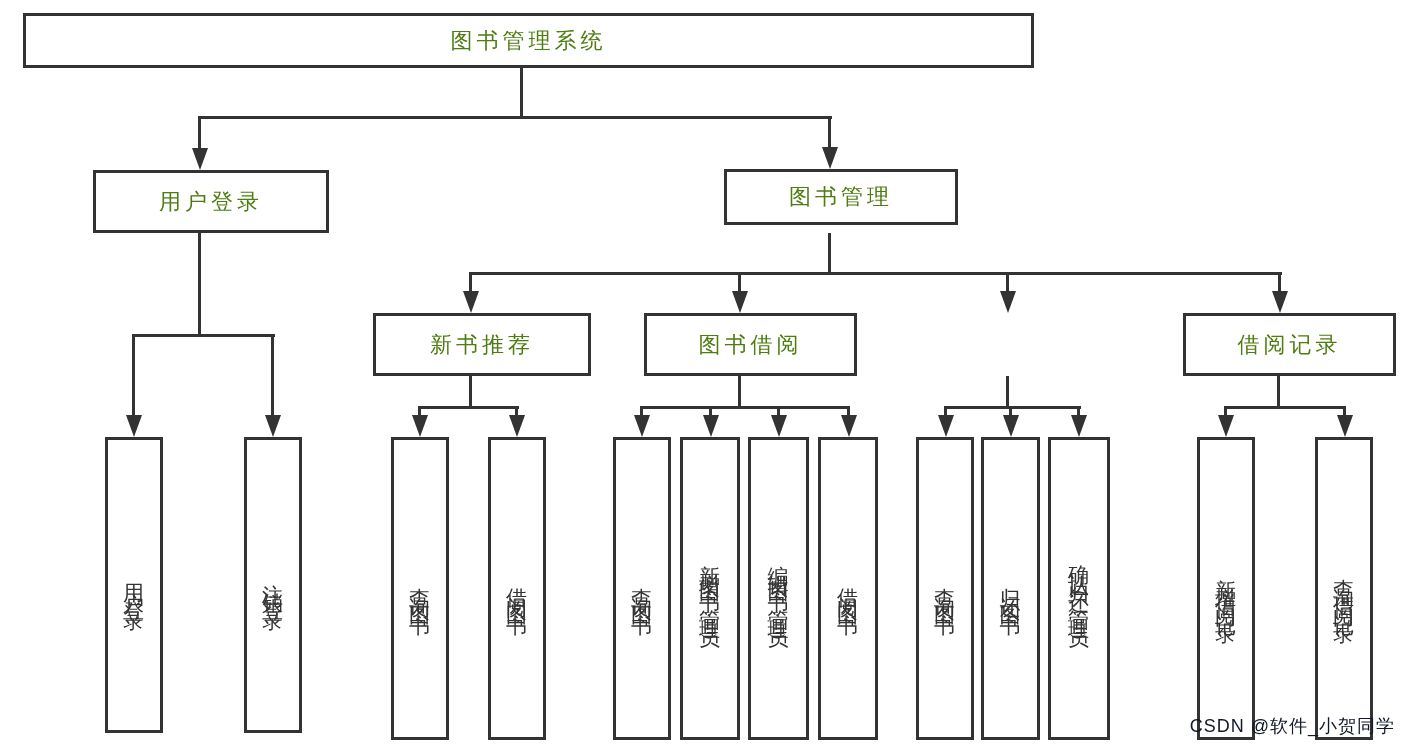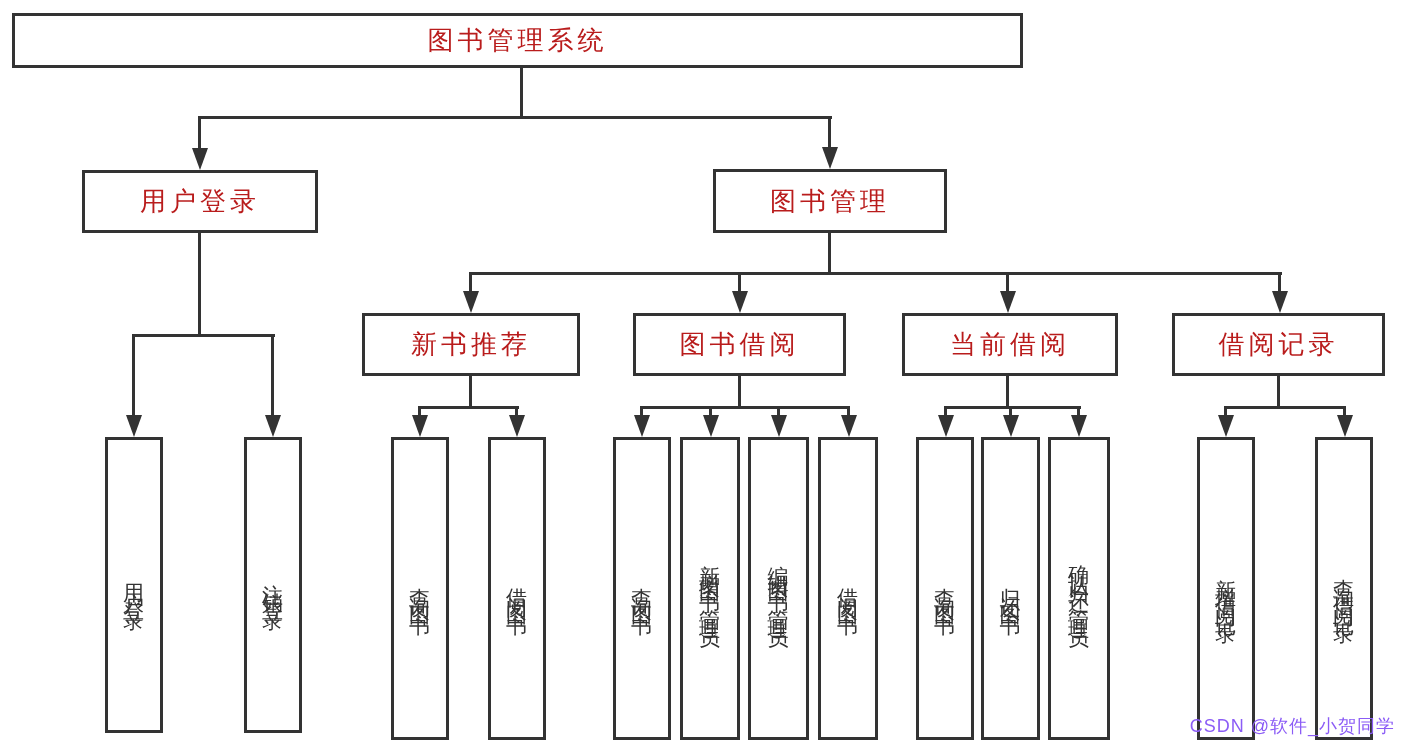--- a/index.html
+++ b/index.html
@@ -18,24 +18,25 @@
   }
   
   .box {
     position: absolute;
     box-sizing: border-box;
     border: 3px solid #333333;
     background: #ffffff;
     display: flex;
     align-items: center;
     justify-content: center;
-    font-size: 26px;
+    font-size: 22px;
     letter-spacing: 4px;
-    color: #b91c1c;
+    color: #4d7c0f;
     white-space: nowrap;
+    margin-left: 11px;
   }
   
   .vbox {
     position: absolute;
     box-sizing: border-box;
     border: 3px solid #333333;
     background: #ffffff;
     display: flex;
     align-items: center;
     justify-content: center;
@@ -63,21 +64,21 @@
     border-left: 8px solid transparent;
     border-right: 8px solid transparent;
     border-top: 22px solid #333333;
   }
   .watermark {
     position: absolute;
     top: 714px;
     right: 10px;
     font-size: 18px;
     letter-spacing: 1px;
-    color: #8b5cf6;
+    color: #0f172a;
     white-space: nowrap;
     z-index: 5;
   }
 </style>
 </head>
 <body>
 
 <div class="stage">
 
   <div class="vline" style="left:520px;top:68px;height:51px"></div>
@@ -135,25 +136,24 @@
   <div class="vline" style="left:1277px;top:376px;height:33px"></div>
   <div class="hline" style="left:1224px;top:406px;width:122px"></div>
   <div class="vline" style="left:1224px;top:406px;height:12px"></div>
   <div class="arrow" style="left:1218px;top:415px"></div>
   <div class="vline" style="left:1343px;top:406px;height:12px"></div>
   <div class="arrow" style="left:1337px;top:415px"></div>
 
   <div class="box" style="left:12px;top:13px;width:1011px;height:55px">图书管理系统</div>
 
   <div class="box" style="left:82px;top:170px;width:236px;height:63px">用户登录</div>
-  <div class="box" style="left:713px;top:169px;width:234px;height:64px">图书管理</div>
+  <div class="box" style="left:713px;top:169px;width:234px;height:56px">图书管理</div>
 
   <div class="box" style="left:633px;top:313px;width:213px;height:63px">图书借阅</div>
   <div class="box" style="left:362px;top:313px;width:218px;height:63px">新书推荐</div>
-  <div class="box" style="left:902px;top:313px;width:216px;height:63px">当前借阅</div>
   <div class="box" style="left:1172px;top:313px;width:213px;height:63px">借阅记录</div>
 
   <div class="vbox" style="left:105px;top:437px;width:58px;height:296px">用户登录</div>
   <div class="vbox" style="left:244px;top:437px;width:58px;height:296px">注销登录</div>
 
   <div class="vbox" style="left:391px;top:437px;width:58px;height:303px">查询图书</div>
   <div class="vbox" style="left:488px;top:437px;width:58px;height:303px">借阅图书</div>
 
   <div class="vbox" style="left:613px;top:437px;width:58px;height:303px">查询图书</div>
   <div class="vbox" style="left:680px;top:437px;width:60px;height:303px">新增图书（管理员）</div>

